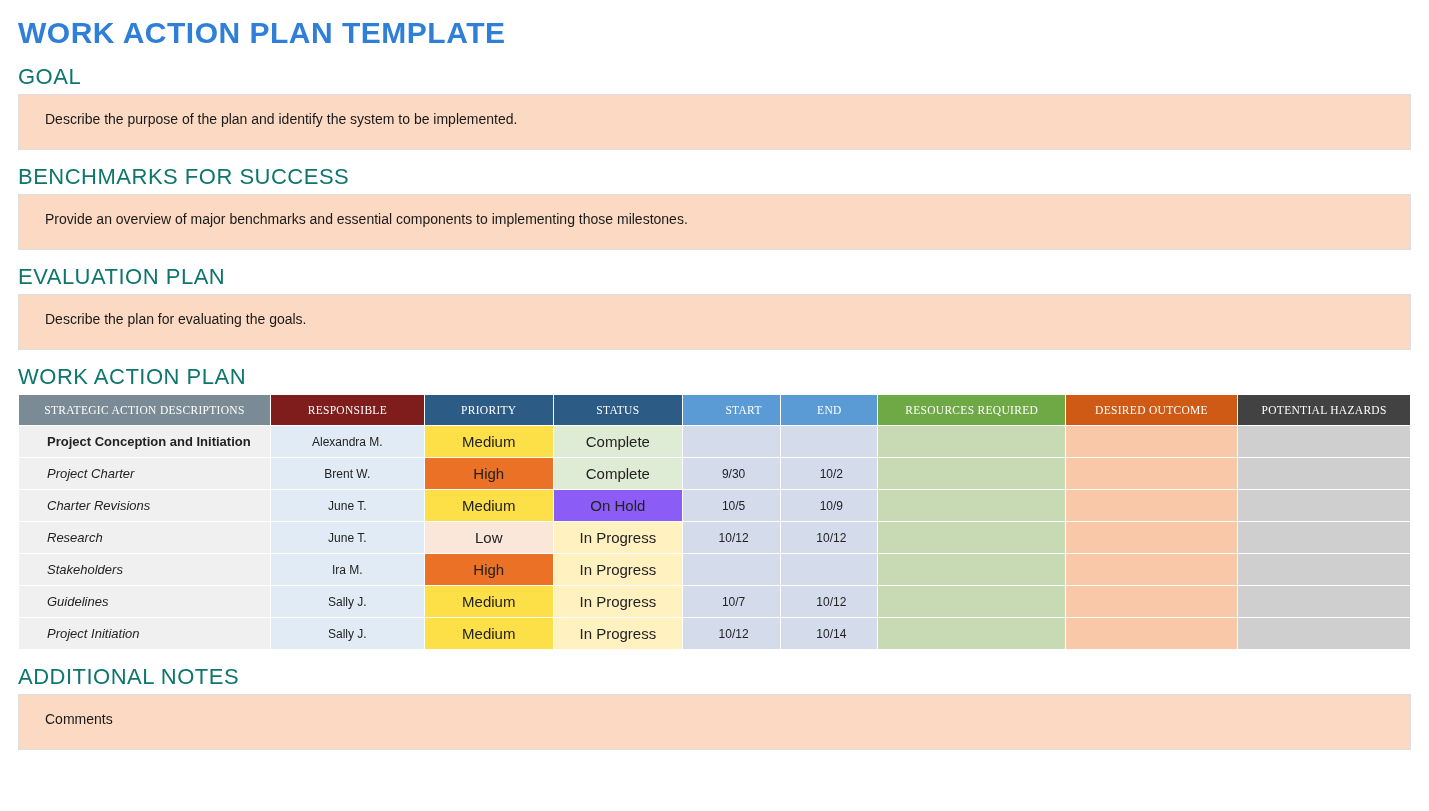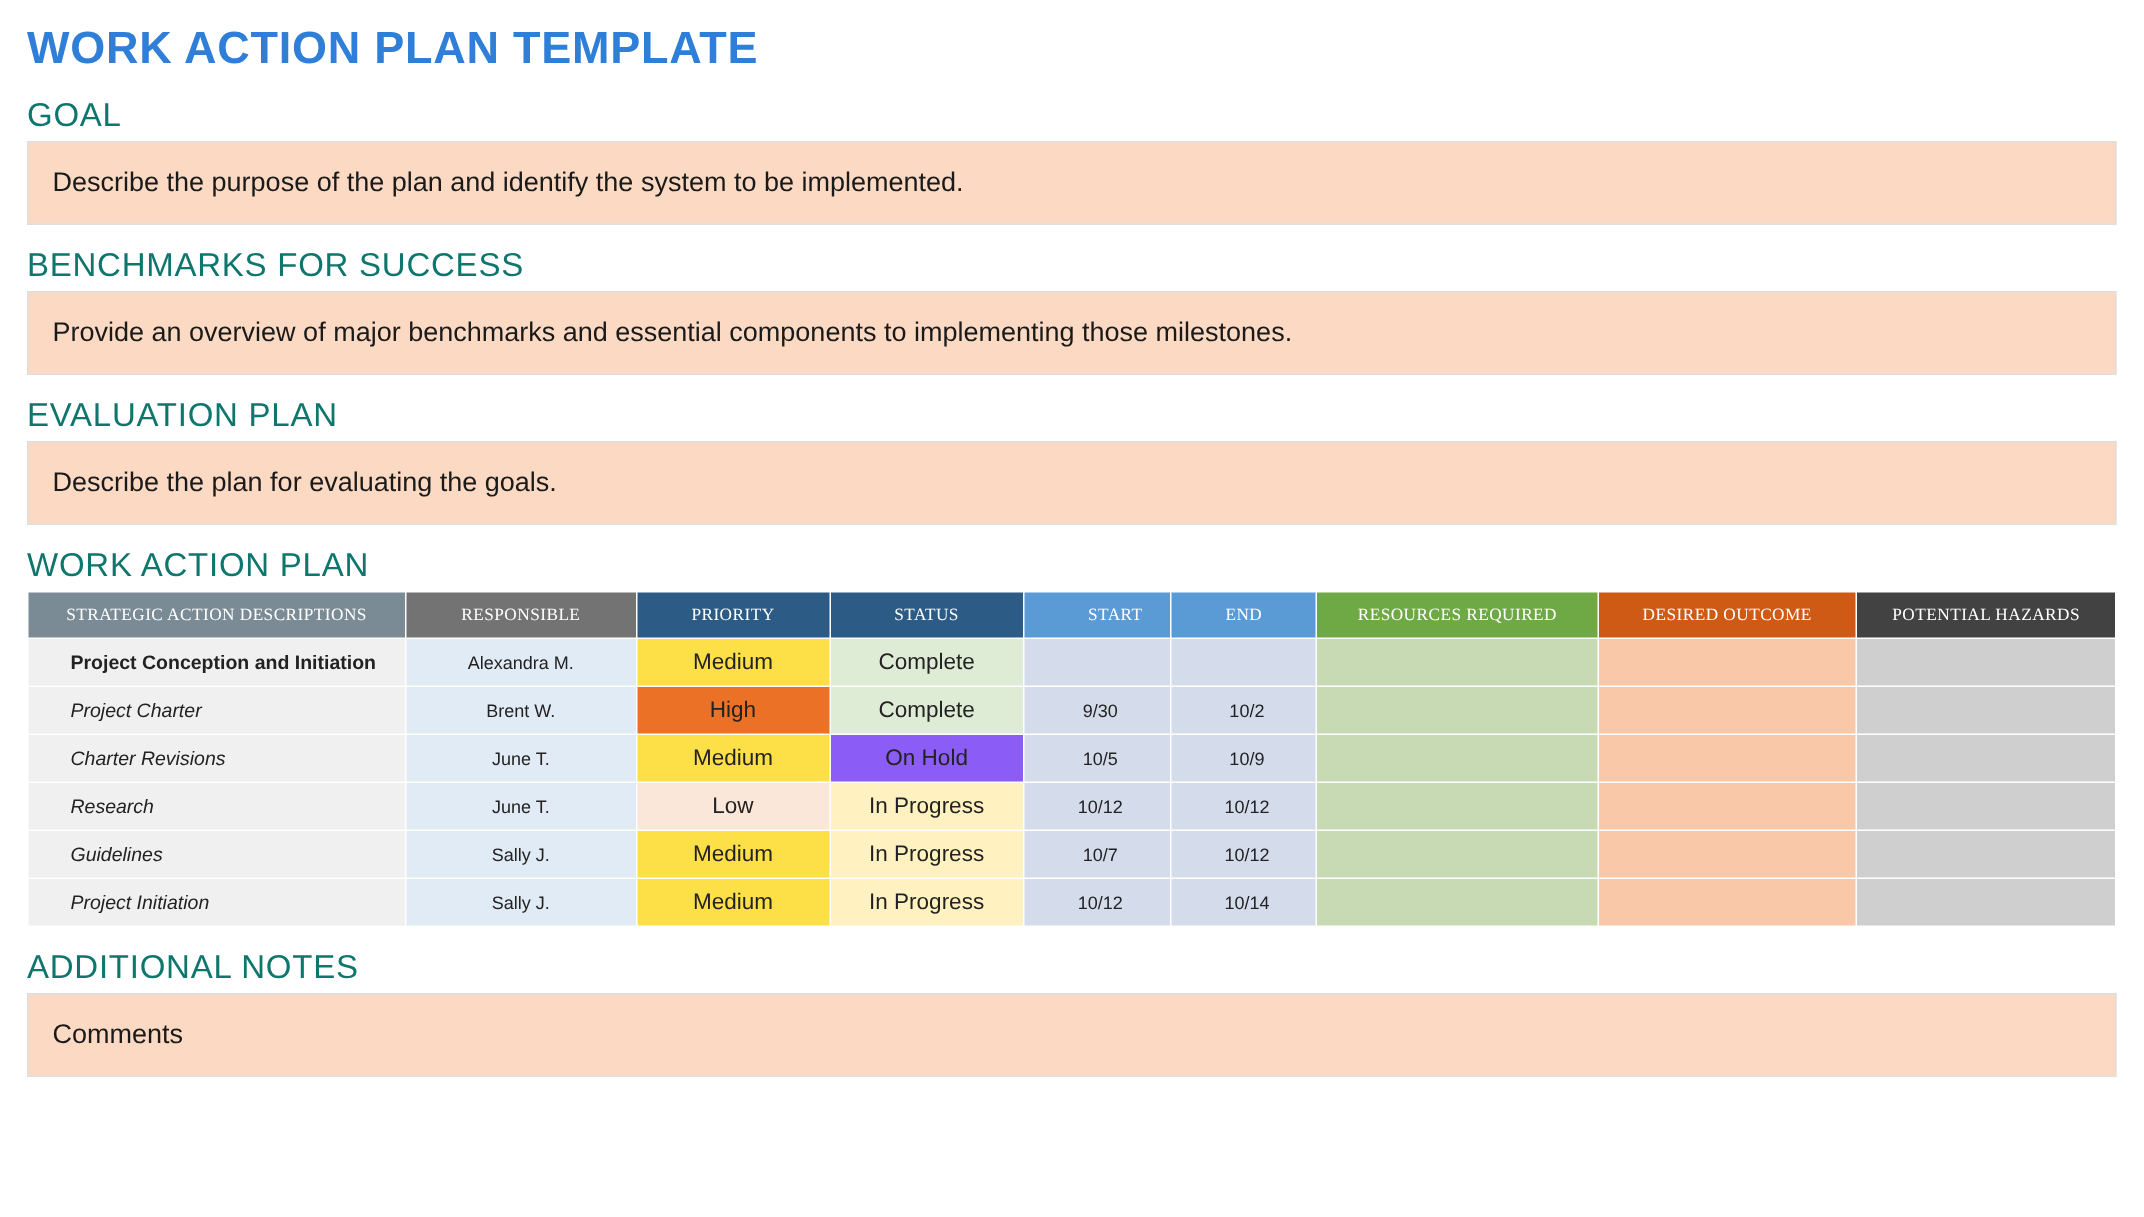--- a/index.html
+++ b/index.html
@@ -1,24 +1,24 @@
 <!DOCTYPE html>
 <html><head>
 <meta charset="utf-8">
 <style>
 * { box-sizing: border-box; margin: 0; padding: 0; }
 body { font-family: "Century Gothic", "Avenir", "Futura", "Trebuchet MS", sans-serif; background: #fff; padding: 16px 18px; font-size: 13px; color: #222; }
 .page-title { color: #2f7fd8; font-size: 30px; font-weight: 700; letter-spacing: 0.5px; margin-bottom: 10px; }
 .section-heading { color: #0f766e; font-size: 22px; font-weight: 400; letter-spacing: 0.5px; margin-top: 14px; margin-bottom: 4px; }
-.textbox { border: 1px solid #dedede; background: #fbd9c2; padding: 16px 16px; font-size: 18px; color: #1a1a1a; min-height: 56px; }
+.textbox { border: 1px solid #dedede; background: #fbd9c2; padding: 16px 26px; font-size: 14px; color: #1a1a1a; min-height: 56px; }
 .table-wrap { margin-top: 2px; width: 100%; border-collapse: separate; border-spacing: 1px 1px; font-size: 13px; }
 .table-wrap th, .table-wrap td { padding: 7px 8px; text-align: center; font-weight: 400; vertical-align: middle; height: 30px; }
 .table-wrap th { color: #fff; font-size: 11.5px; letter-spacing: 0.3px; font-weight: 400; font-family: Liberation Serif, serif; }
 th.h-desc { background: #7a8b96; text-align: center; }
-th.h-resp { background: #737373; }
+th.h-resp { background: #7f1d1d; }
 th.h-prio { background: #2c5b86; }
 th.h-stat { background: #2c5b86; }
 th.h-start { background: #5b9bd5; padding-left: 32px; }
 th.h-end { background: #5b9bd5; }
 th.h-res { background: #6fa945; margin-left: 44px; }
 th.h-out { background: #cf5a15; }
 th.h-haz { background: #424242; }
 .col-desc { width: 256px; }
 .col-resp { width: 155px; }
 .col-prio { width: 130px; }
@@ -123,20 +123,31 @@
         <td class="c-resp">June T.</td>
         <td class="c-prio prio-low">Low</td>
         <td class="c-stat stat-progress">In Progress</td>
         <td class="c-start">10/12</td>
         <td class="c-end">10/12</td>
         <td class="c-res"></td>
         <td class="c-out"></td>
         <td class="c-haz"></td>
       </tr>
       <tr>
+        <td class="c-desc">Stakeholders</td>
+        <td class="c-resp">Ira M.</td>
+        <td class="c-prio prio-high">High</td>
+        <td class="c-stat stat-progress">In Progress</td>
+        <td class="c-start"></td>
+        <td class="c-end"></td>
+        <td class="c-res"></td>
+        <td class="c-out"></td>
+        <td class="c-haz"></td>
+      </tr>
+      <tr>
         <td class="c-desc">Guidelines</td>
         <td class="c-resp">Sally J.</td>
         <td class="c-prio prio-medium">Medium</td>
         <td class="c-stat stat-progress">In Progress</td>
         <td class="c-start">10/7</td>
         <td class="c-end">10/12</td>
         <td class="c-res"></td>
         <td class="c-out"></td>
         <td class="c-haz"></td>
       </tr>

